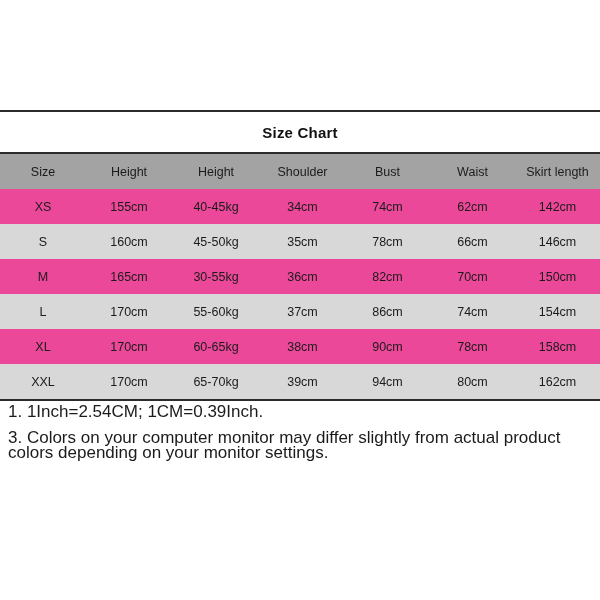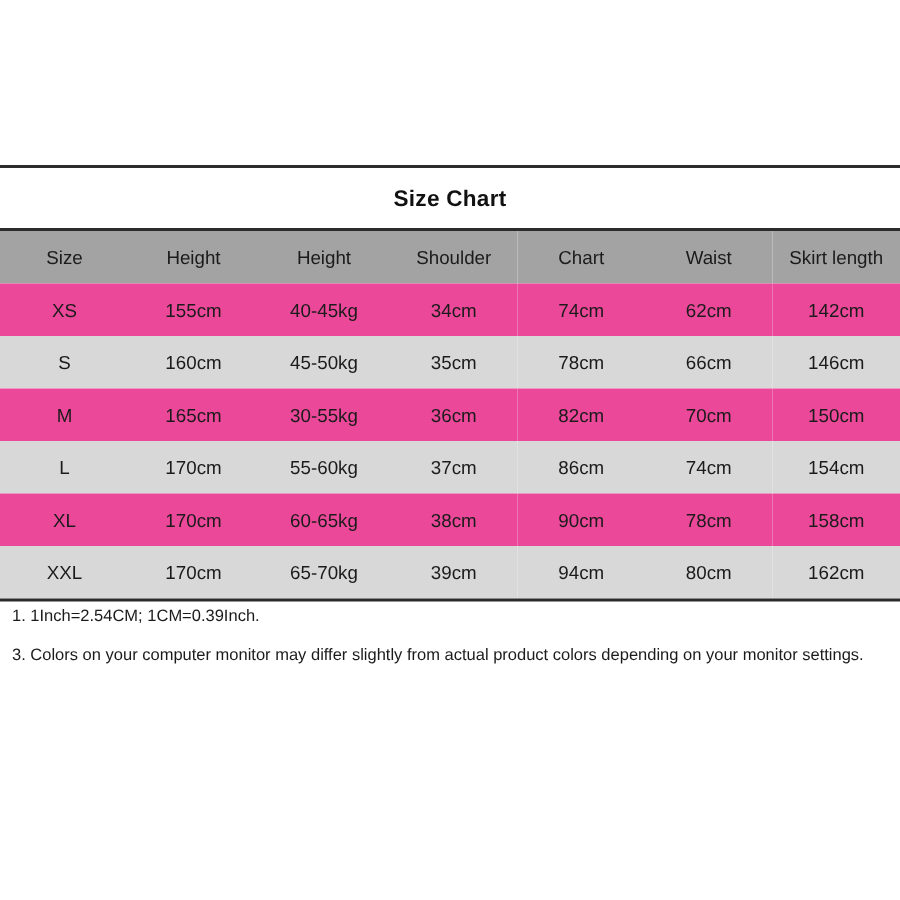--- a/index.html
+++ b/index.html
@@ -93,21 +93,21 @@
   col.c-waist       { width: 85px; }
   col.c-skirt       { width: 85px; }
 
   .notes {
     position: absolute;
     left: 8px;
     top: 404px;
     width: 576px;
   }
   .note {
-    font-size: 11px;
+    font-size: 17px;
     line-height: 15px;
     color: #1b1b1b;
     margin-bottom: 11px;
   }
   .note:last-child {
     margin-bottom: 0;
   }
 </style>
 </head>
 <body>
@@ -133,21 +133,21 @@
         <col class="c-bust">
         <col class="c-waist">
         <col class="c-skirt">
       </colgroup>
       <thead>
         <tr>
           <th>Size</th>
           <th>Height</th>
           <th>Height</th>
           <th>Shoulder</th>
-          <th>Chart</th>
+          <th>Bust</th>
           <th>Waist</th>
           <th>Skirt length</th>
         </tr>
       </thead>
       <tbody>
         <tr class="row-light">
           <td>XS</td>
           <td>155cm</td>
           <td>40-45kg</td>
           <td>34cm</td>

